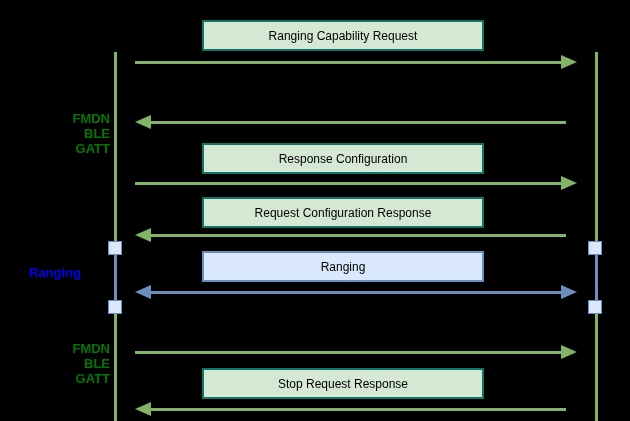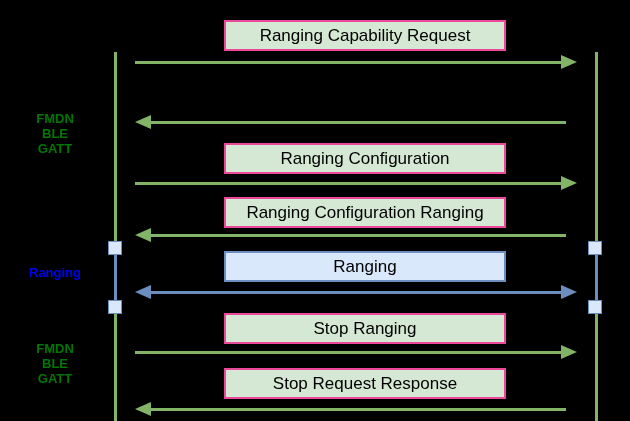--- a/index.html
+++ b/index.html
@@ -14,21 +14,21 @@
   
   .side-label {
     position: absolute;
     left: 0;
     width: 110px;
     text-align: center;
     font-weight: bold;
     font-size: 13px;
     line-height: 15px;
   }
-  .side-label.green { color: #007700; }
+  .side-label.green { color: #007700; text-align: right; }
   .side-label.blue  { color: #0000ee; }
   
   .lifeline {
     position: absolute;
     top: 52px;
     width: 3px;
     height: 369px;
     background: #82b366;
   }
   .lifeline-blue-seg {
@@ -42,27 +42,27 @@
   .activation {
     position: absolute;
     width: 12px;
     height: 12px;
     background: #dae8fc;
     border: 1.5px solid #6c8ebf;
   }
   
   .msgbox {
     position: absolute;
-    left: 224px;
+    left: 202px;
     width: 278px;
     height: 27px;
-    border: 2px solid #ec4899;
+    border: 2px solid #0f766e;
     background: #d5e8d4;
     color: #000000;
-    font-size: 17px;
+    font-size: 12px;
     display: flex;
     align-items: center;
     justify-content: center;
     text-align: center;
   }
   .msgbox.blue {
     border-color: #6c8ebf;
     background: #dae8fc;
   }
   
@@ -113,34 +113,33 @@
   <div class="activation" style="left:588px; top:241px"></div>
   <div class="activation" style="left:588px; top:300px"></div>
 
   <div class="msgbox" style="top:20px">Ranging Capability Request</div>
   <div class="aline green" style="top:61px; left:135px; width:426px"></div>
   <div class="ahead right green" style="top:55px; left:561px"></div>
 
   <div class="ahead left green" style="top:115px; left:135px"></div>
   <div class="aline green" style="top:121px; left:151px; width:415px"></div>
 
-  <div class="msgbox" style="top:143px">Ranging Configuration</div>
+  <div class="msgbox" style="top:143px">Response Configuration</div>
   <div class="aline green" style="top:182px; left:135px; width:426px"></div>
   <div class="ahead right green" style="top:176px; left:561px"></div>
 
-  <div class="msgbox" style="top:197px">Ranging Configuration Ranging</div>
+  <div class="msgbox" style="top:197px">Request Configuration Response</div>
   <div class="ahead left green" style="top:228px; left:135px"></div>
   <div class="aline green" style="top:234px; left:151px; width:415px"></div>
 
   <div class="msgbox blue" style="top:251px">Ranging</div>
   <div class="ahead left blue" style="top:285px; left:135px"></div>
   <div class="aline blue" style="top:291px; left:151px; width:410px"></div>
   <div class="ahead right blue" style="top:285px; left:561px"></div>
 
-  <div class="msgbox" style="top:313px">Stop Ranging</div>
   <div class="aline green" style="top:351px; left:135px; width:426px"></div>
   <div class="ahead right green" style="top:345px; left:561px"></div>
 
   <div class="msgbox" style="top:368px">Stop Request Response</div>
   <div class="ahead left green" style="top:402px; left:135px"></div>
   <div class="aline green" style="top:408px; left:151px; width:415px"></div>
 
 </div>
 
 </body></html>

